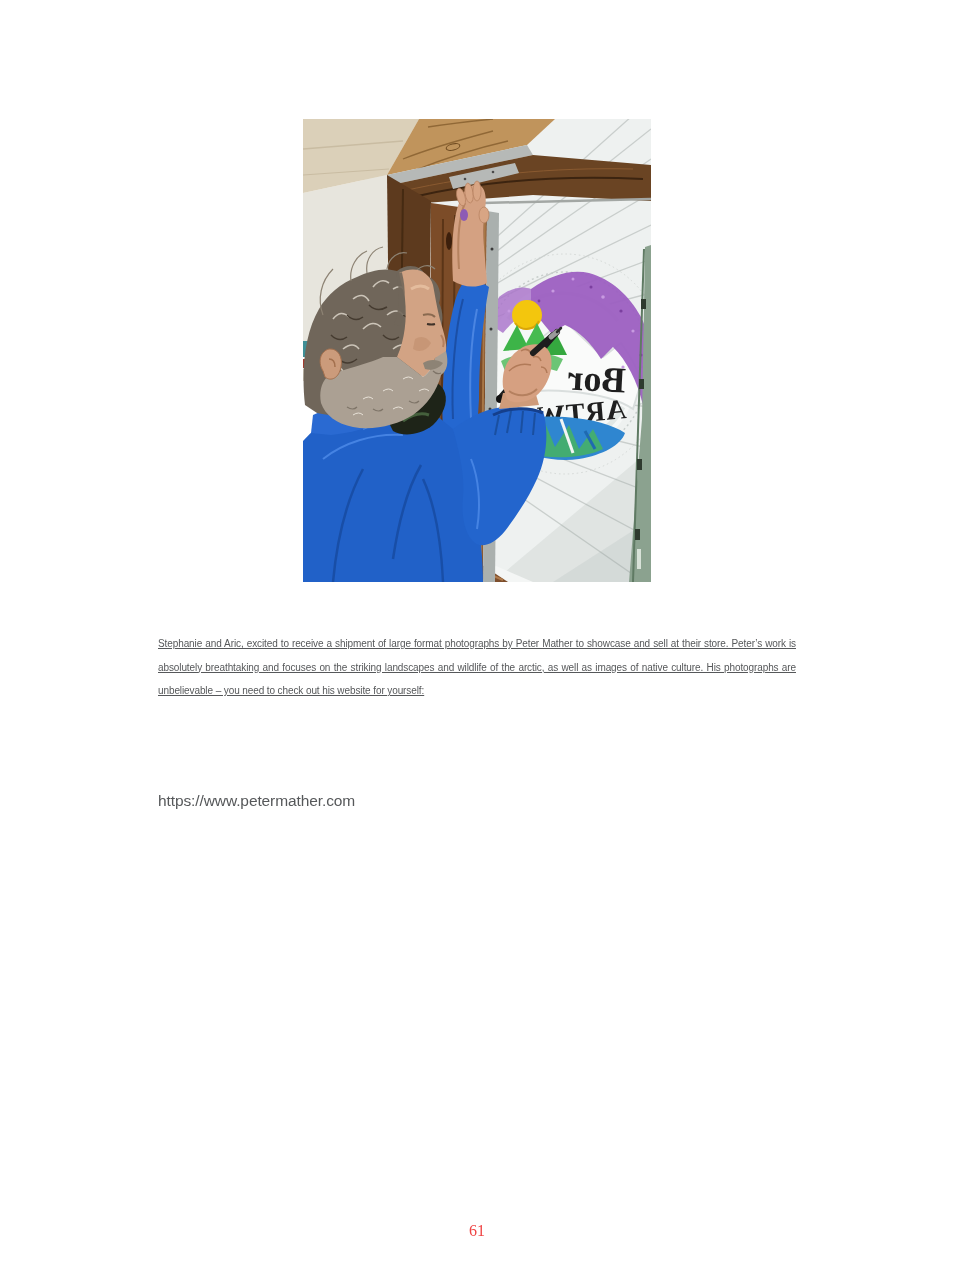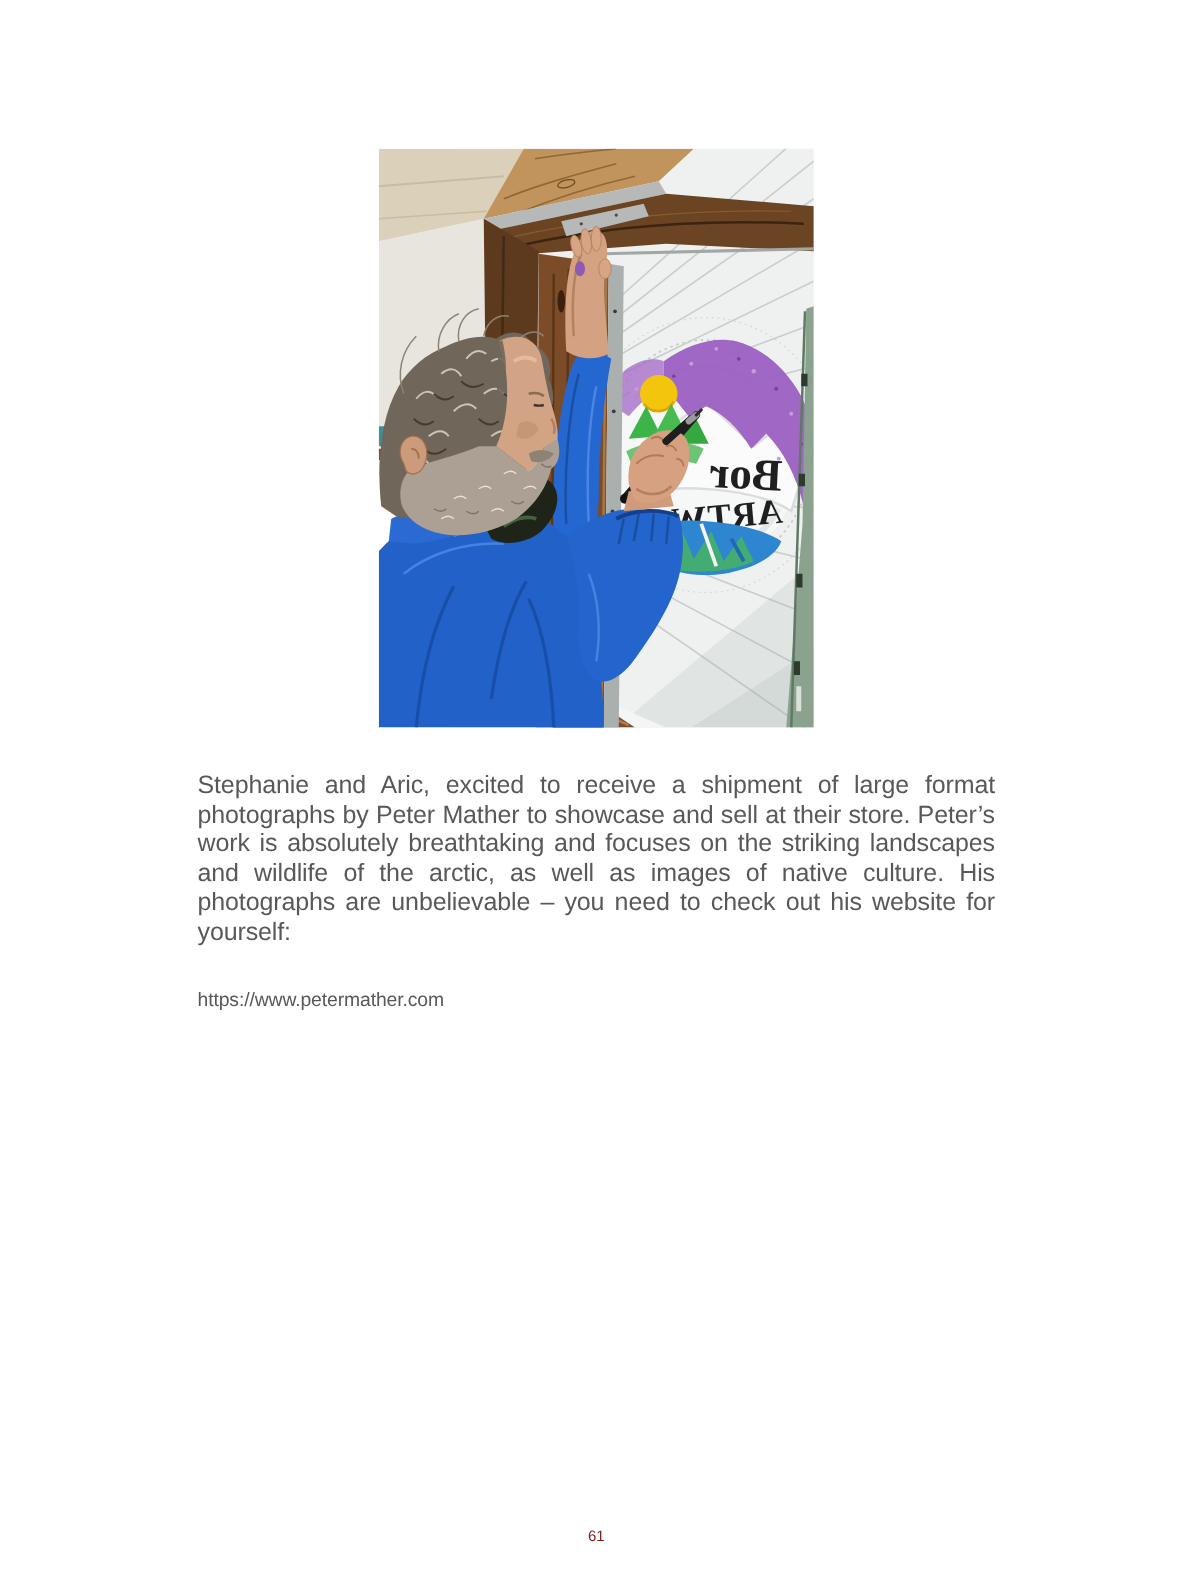--- a/index.html
+++ b/index.html
@@ -9,34 +9,34 @@
     background:#ffffff;
     font-family:"Liberation Sans",sans-serif;
     overflow:hidden;
   }
   .photo{
     position:absolute;left:303px;top:119px;width:348px;height:463px;
     margin:0;padding:0;line-height:0;
   }
   .photo svg{display:block;width:100%;height:100%;}
   .body-text{
-    position:absolute;left:158px;top:597px;width:638px;
-    font-size:20px;line-height:23.5px;letter-spacing:-0.1px;
-    color:#56585a;text-align:justify;
+    position:absolute;left:158px;top:622px;width:638px;
+    font-size:10px;line-height:23.5px;letter-spacing:-0.1px;
+    color:#56585a;text-align:justify;text-decoration:underline;
   }
   .url-text{
     position:absolute;left:158px;top:757px;width:638px;
     font-size:15.5px;line-height:23.5px;letter-spacing:-0.1px;
     color:#56585a;text-align:left;margin-top:32px;
   }
   .page-number{
     position:absolute;left:0;top:1222px;width:100%;
     text-align:center;
-    font-family:Liberation Sans, sans-serif;
-    font-size:12px;color:#7f1d1d;
+    font-family:Liberation Serif, serif;
+    font-size:16px;color:#ef4444;
   }
 </style>
 </head>
 <body>
 
 <div class="page">
 
   <figure class="photo">
     <svg viewBox="0 0 348 463" preserveAspectRatio="none">
 

